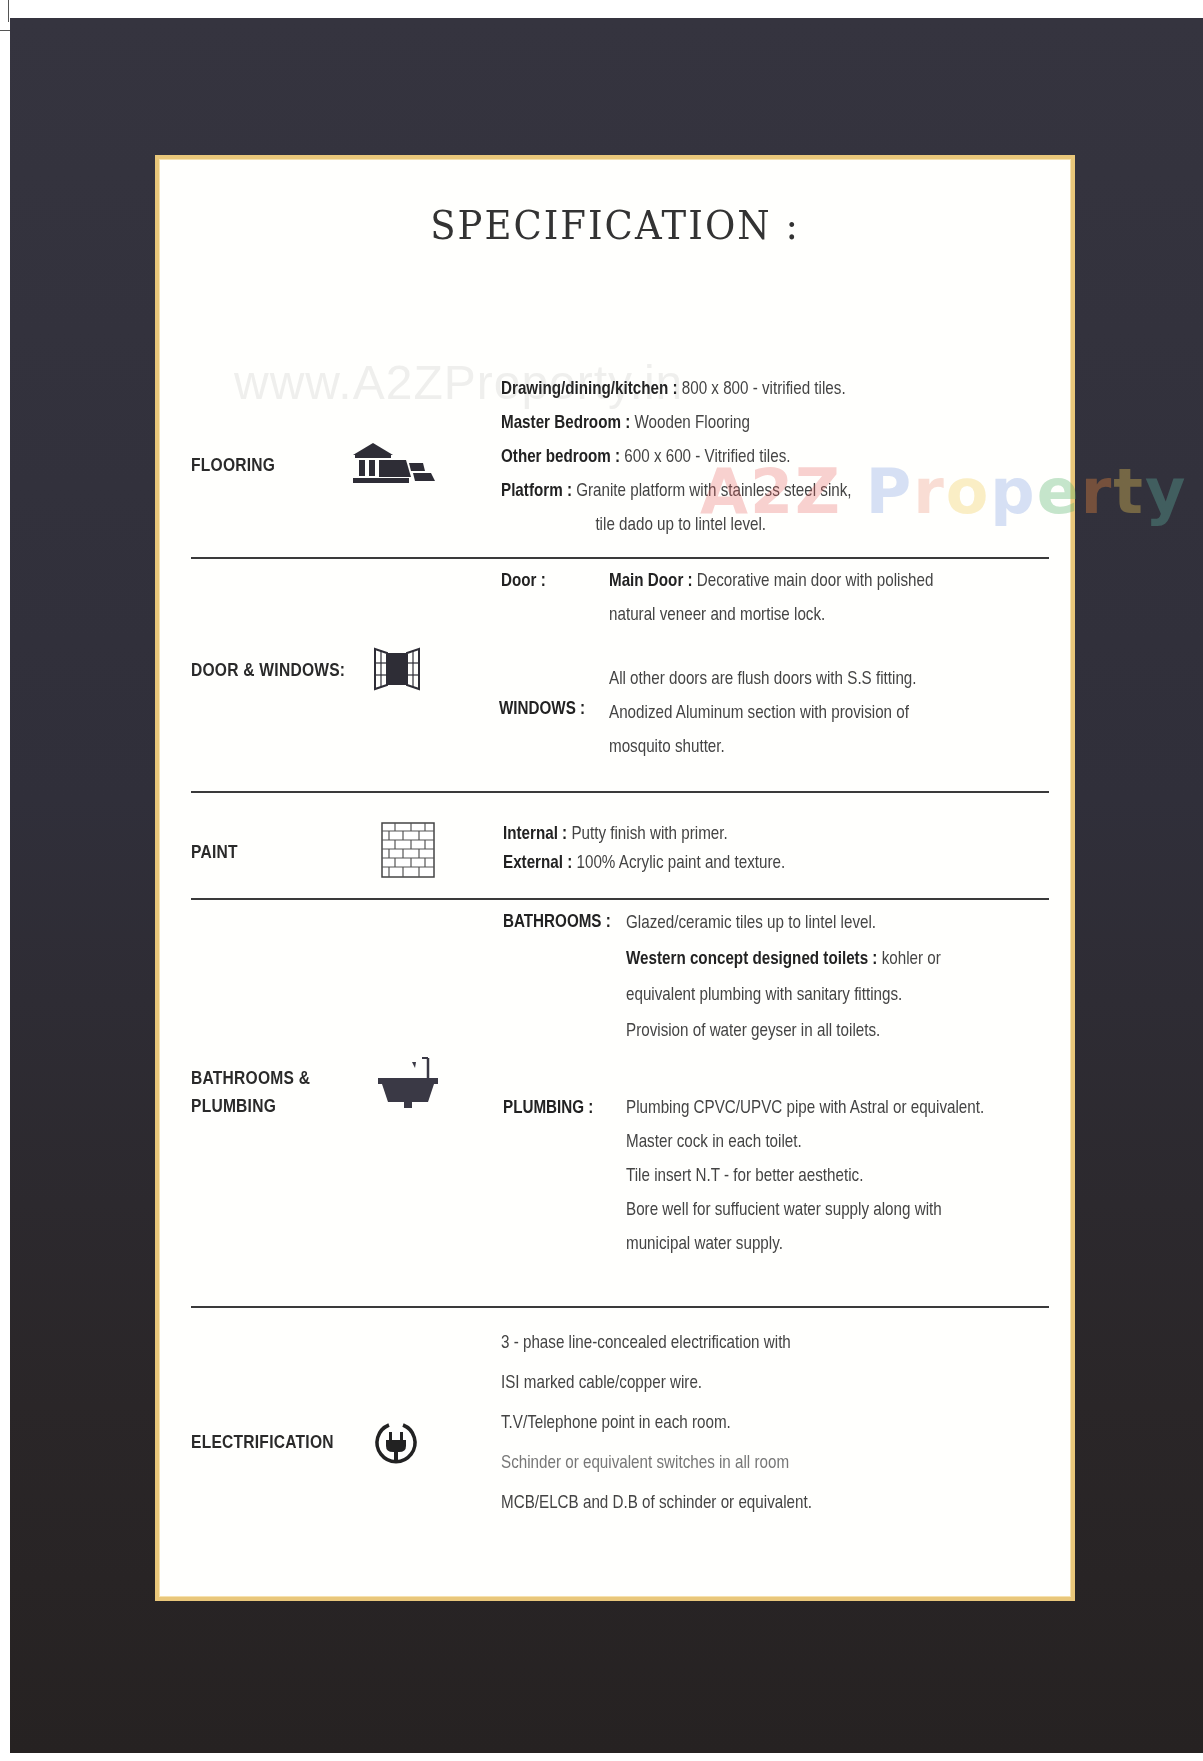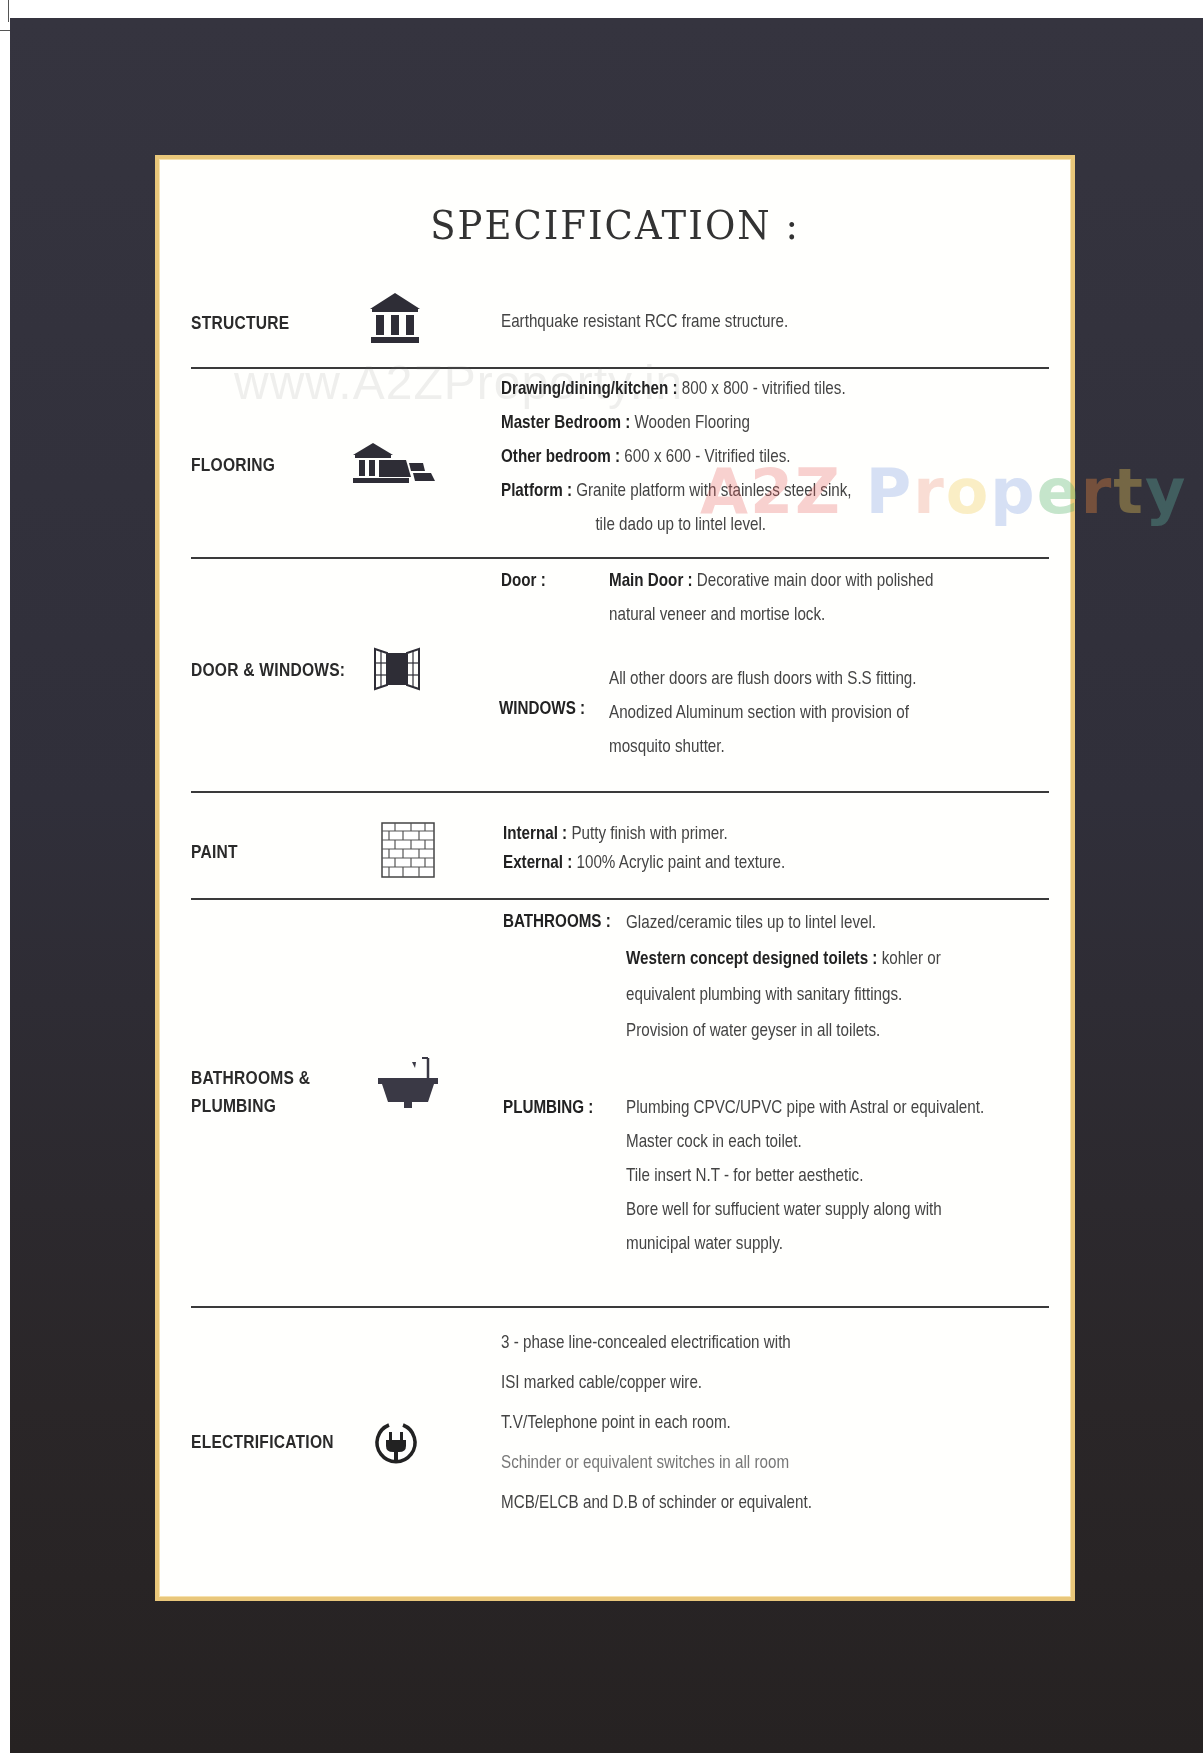--- a/index.html
+++ b/index.html
@@ -27,35 +27,20 @@
 
 <div class="crop-mark" style="left:8px;top:0;width:1px;height:22px;"></div>
 <div class="crop-mark" style="left:0;top:30px;width:10px;height:1px;"></div>
 
 <div class="board">
 </div>
 
 <div class="card">
   <div class="title">SPECIFICATION :</div>
 
-  <div class="sec" style="top:130px;height:80px;">
-    <div class="label" style="top:20px;">STRUCTURE</div>
-    <div class="icon" style="left:175px;top:2px;">
-      <svg width="58" height="55" viewBox="0 0 58 55">
-        <polygon points="29,2 4,18 54,18" fill="#2e2d36"></polygon>
-        <rect x="6" y="18" width="46" height="3" fill="#2e2d36"></rect>
-        <rect x="10" y="24" width="8" height="20" fill="#2e2d36"></rect>
-        <rect x="25" y="24" width="8" height="20" fill="#2e2d36"></rect>
-        <rect x="40" y="24" width="8" height="20" fill="#2e2d36"></rect>
-        <rect x="5" y="46" width="48" height="6" fill="#2e2d36"></rect>
-      </svg>
-    </div>
-    <div class="txt" style="left:310px;top:15px;">Earthquake resistant RCC frame structure.</div>
-    <div class="rule" style="top:78px;"></div>
-  </div>
 
   <div class="sec" style="top:210px;height:180px;">
     <div class="label" style="top:82px;">FLOORING</div>
     <div class="icon" style="left:160px;top:72px;">
       <svg width="90" height="45" viewBox="0 0 90 45">
         <polygon points="22,2 2,14 42,14" fill="#2e2d36"></polygon>
         <rect x="4" y="14" width="36" height="3" fill="#2e2d36"></rect>
         <rect x="8" y="19" width="6" height="16" fill="#2e2d36"></rect>
         <rect x="18" y="19" width="6" height="16" fill="#2e2d36"></rect>
         <polygon points="28,19 55,19 60,36 28,36" fill="#2e2d36"></polygon>

